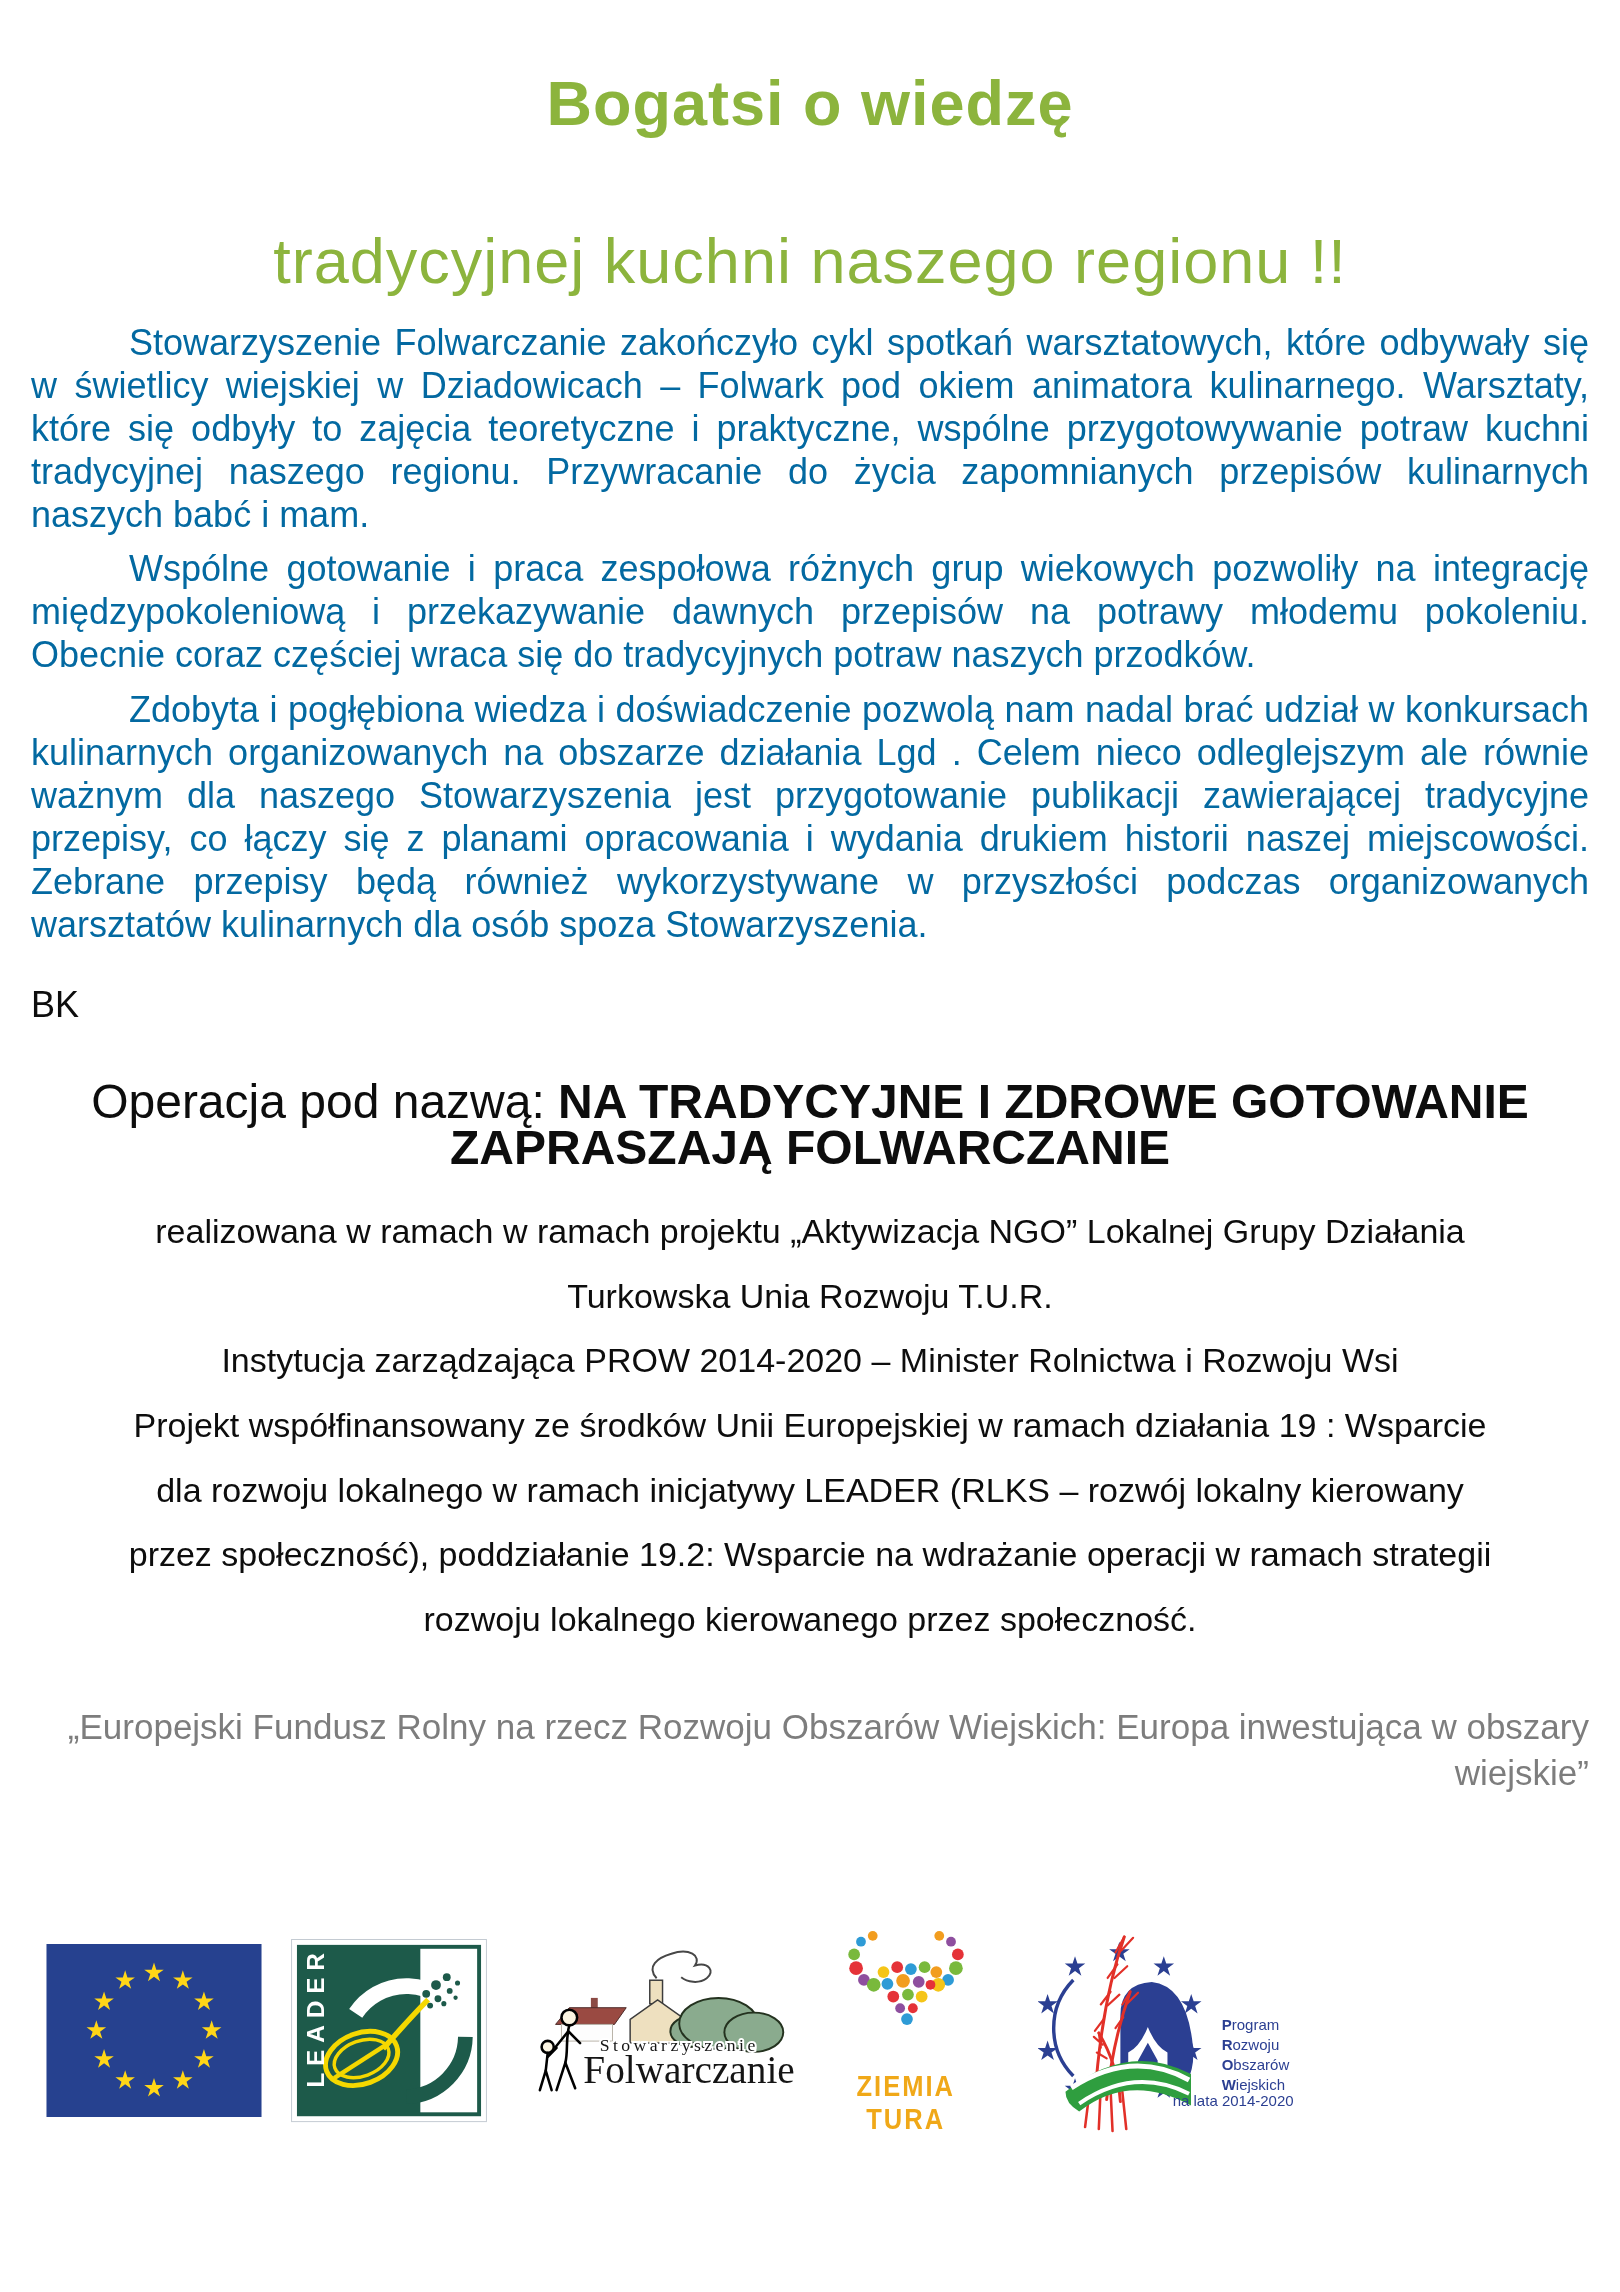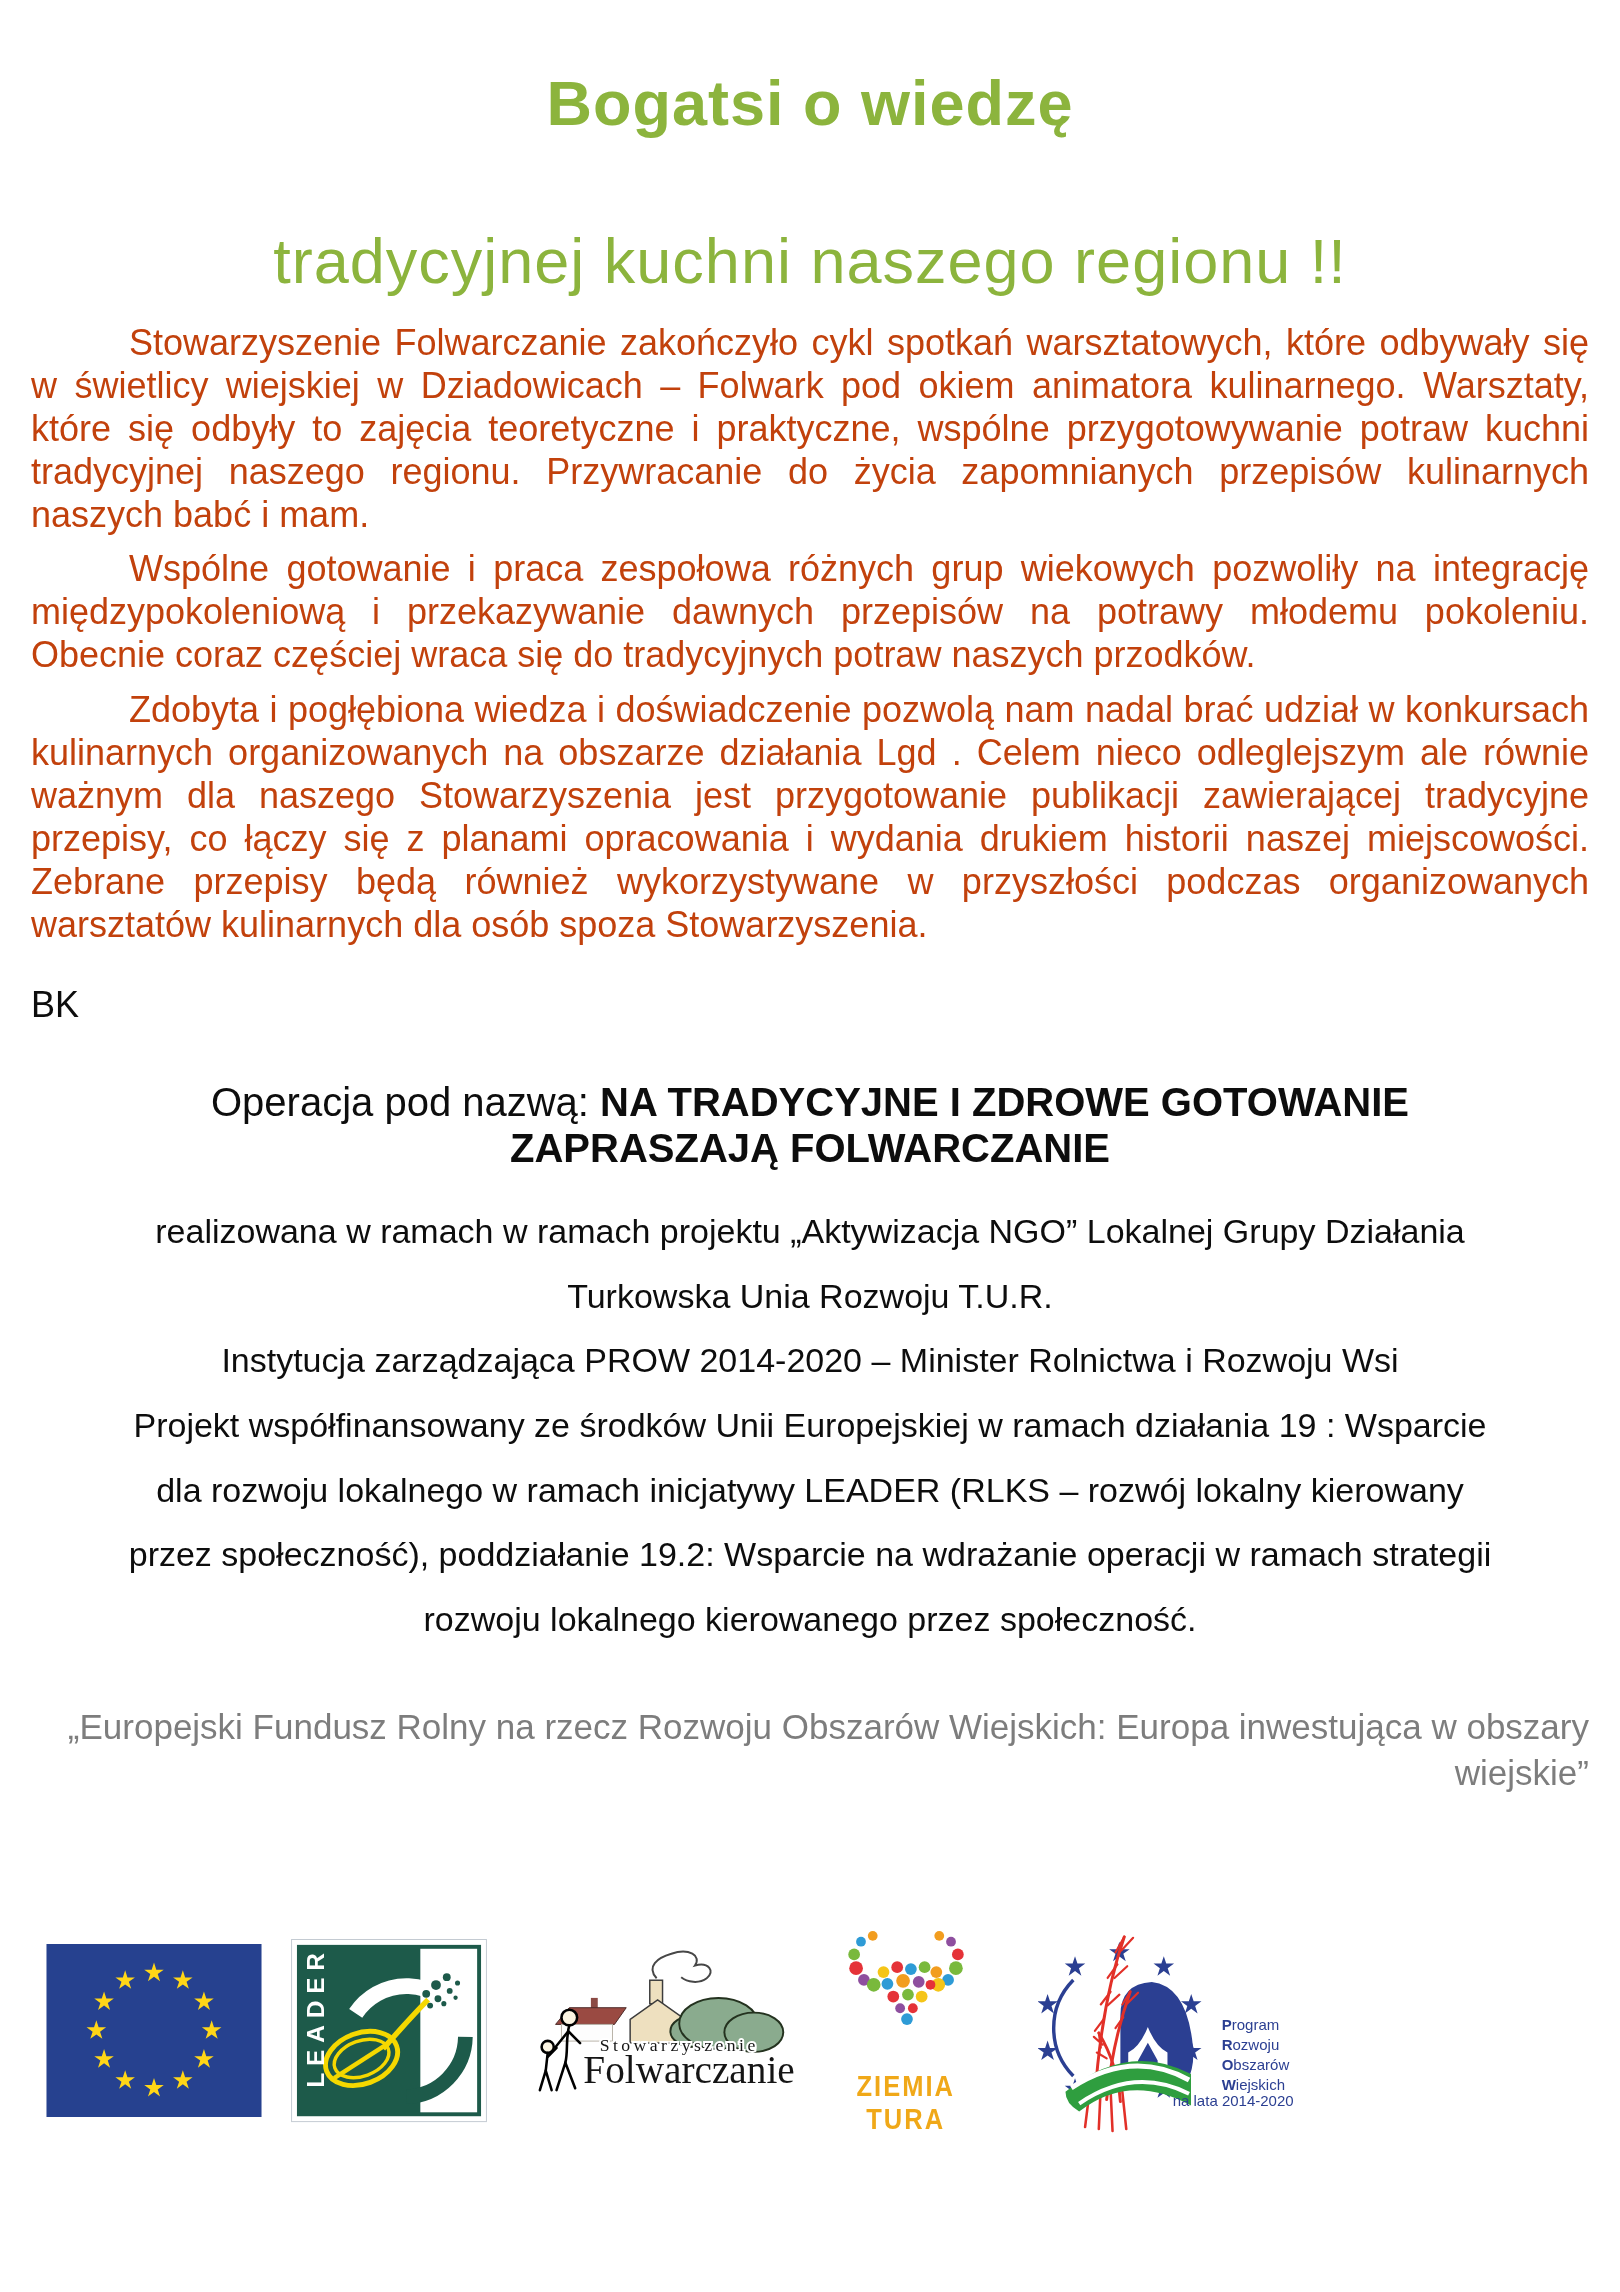--- a/index.html
+++ b/index.html
@@ -16,29 +16,29 @@
     color:var(--title-green,#8cb43d); letter-spacing:1px;
   }
   h2.doc-subtitle {
     margin:82px 0 0 0; text-align:center;
     font-size:63px; line-height:76px; font-weight:normal;
     color:var(--title-green,#8cb43d); letter-spacing:1px;
   }
 
   p.body-par {
     margin:11.8px 0 0 0; font-size:36px; line-height:43px;
-    text-align:justify; text-indent:98px; color:#c2410c;
+    text-align:justify; text-indent:98px; color:#0369a1;
   }
   p.body-par.first { margin-top:21.6px; }
 
   .signature { margin-top:37px; font-size:36px; line-height:43px; color:#0d0d0d; }
 
   .operation-line {
     margin:53px auto 0 auto; max-width:1470px; text-align:center;
-    font-size:40px; line-height:46px; color:#0d0d0d;
+    font-size:48px; line-height:46px; color:#0d0d0d;
   }
   .operation-line .op-name { font-weight:bold; }
 
   .cline {
     margin-top:21.6px; text-align:center; font-size:34px; line-height:43px;
     color:#0d0d0d; white-space:nowrap;
   }
   .cline.first { margin-top:39px; }
   .cline.gray { color:var(--gray-text,#7d7d7d); white-space:normal; }
 

